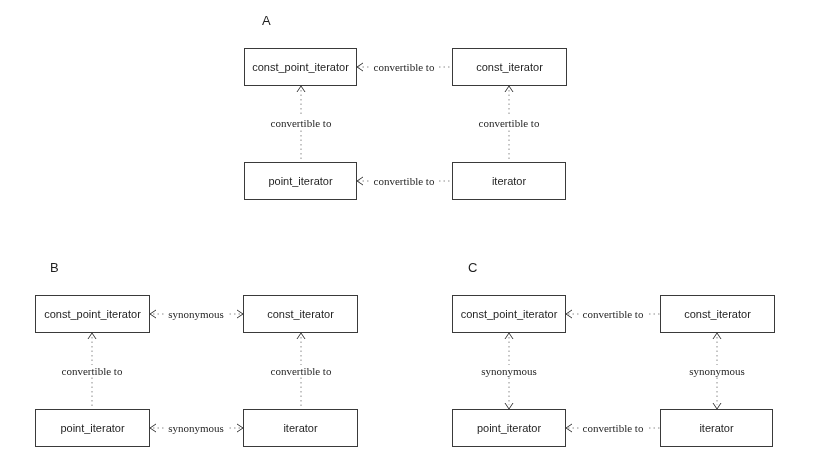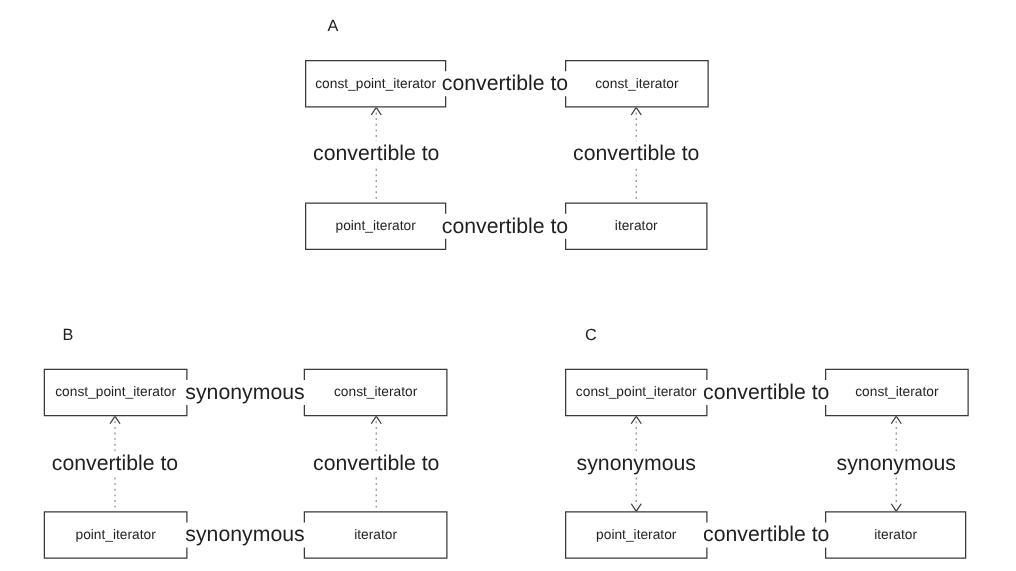--- a/index.html
+++ b/index.html
@@ -40,24 +40,25 @@
     font-size:11px;
     color:var(--text);
     z-index:2;
     white-space:nowrap;
   }
   .edge-label{
     position:absolute;
     transform:translate(-50%,-50%);
     background:var(--bg);
     padding:0 3px;
-    font-size:17px;
+    font-size:11px;
     color:var(--text);
     white-space:nowrap;
     z-index:3;
+    font-family:Liberation Serif, serif;
   }
   .diagram-letter{
     position:absolute;
     font-size:13px;
     color:var(--text);
     z-index:2;
   }
 </style>
 </head>
 <body>

